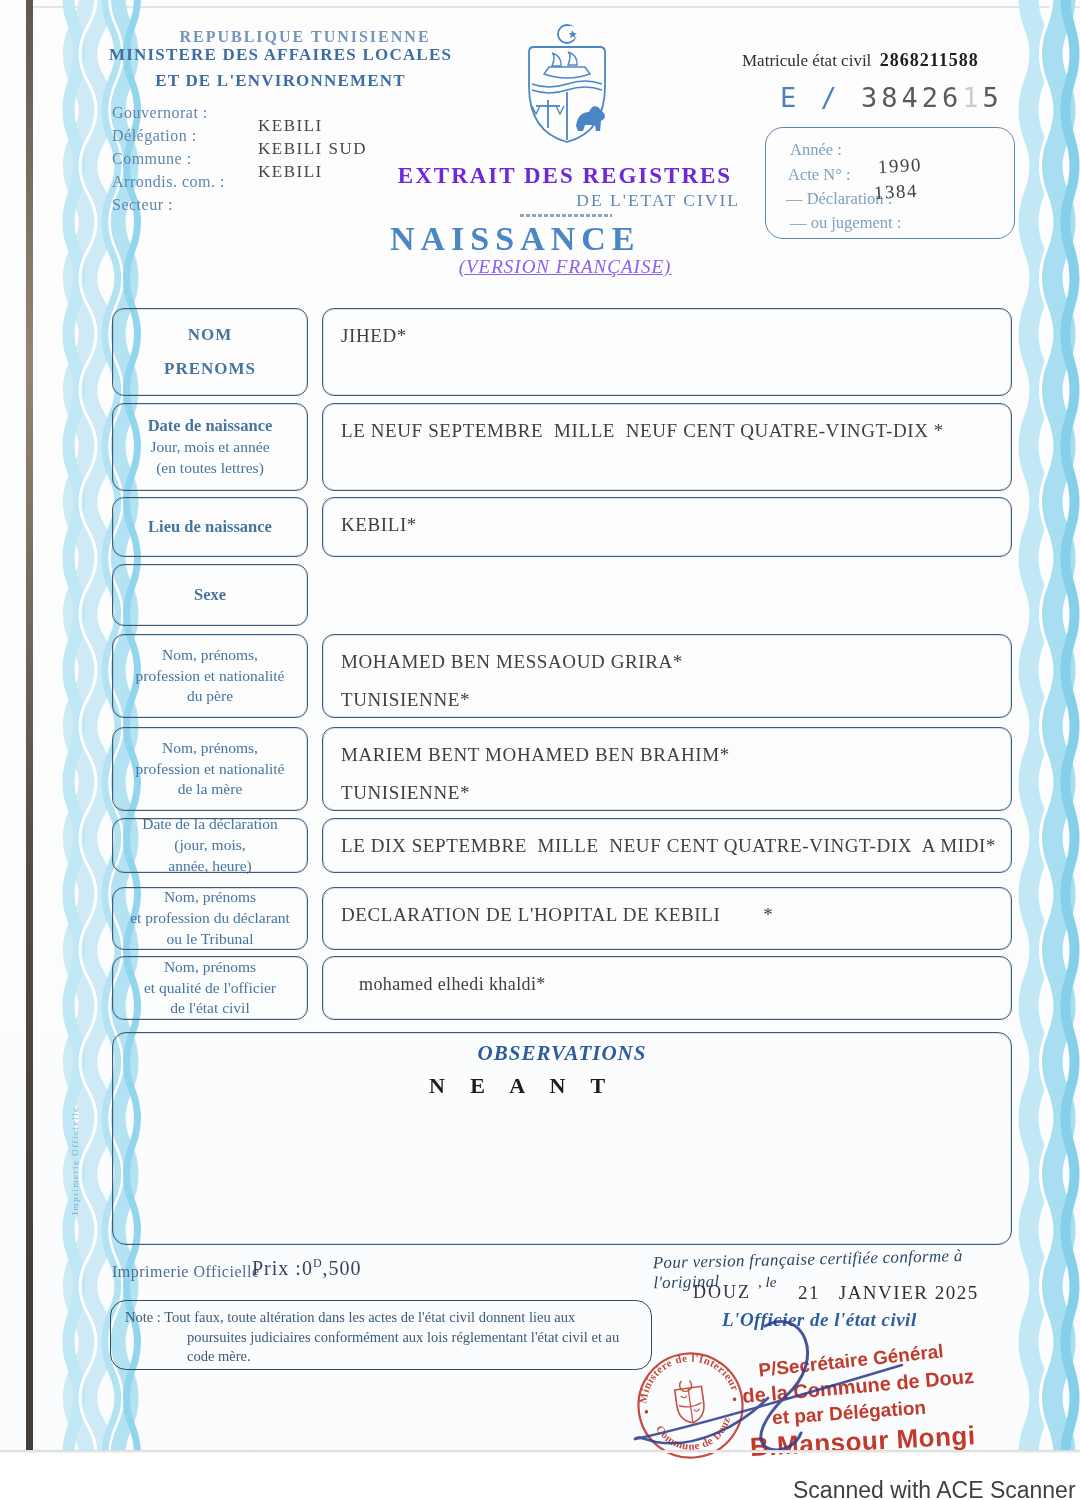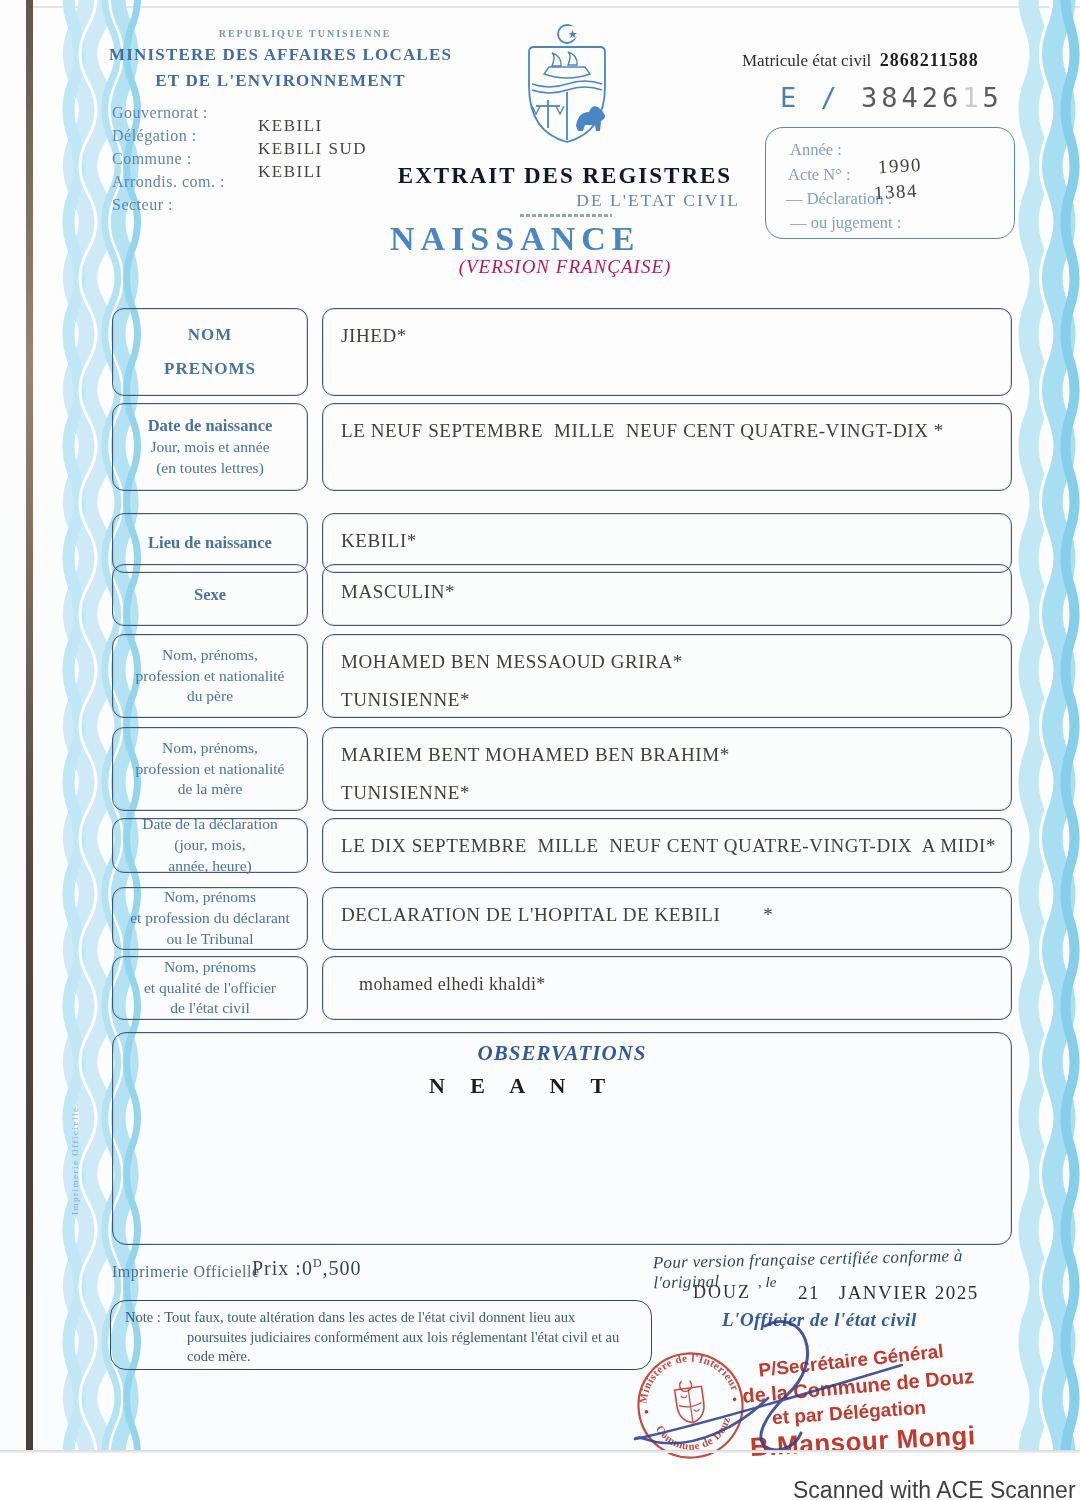--- a/index.html
+++ b/index.html
@@ -10,21 +10,21 @@
   .left-dark-edge { position:absolute; left:26px; top:0; width:7px; height:1452px;
       background:linear-gradient(180deg,#3a2d20,#7a6652 25%,#2a1d12 60%,#17100a 90%); opacity:.8; }
   .bottom-edge { position:absolute; left:0; right:0; top:1450px; height:3px; background:linear-gradient(#d6d6d6,#f5f5f5); }
 
   svg.waves { position:absolute; top:0; }
   svg.waves.left { left:30px; }
   svg.waves.right { left:1008px; }
 
   
   .republic { position:absolute; left:170px; top:28px; width:270px; text-align:center;
-      font-size:10px; letter-spacing:2px; color:#7396ba; font-weight:bold; }
+      font-size:16px; letter-spacing:2px; color:#7396ba; font-weight:bold; }
   .ministry1 { position:absolute; left:108px; top:45px; width:345px; text-align:center;
       font-size:17px; letter-spacing:1.2px; color:#3e6ca3; font-weight:bold; }
   .ministry2 { position:absolute; left:108px; top:71px; width:345px; text-align:center;
       font-size:17px; letter-spacing:1.2px; color:#3e6ca3; font-weight:bold; }
   .admin-label { position:absolute; left:112px; font-size:16px; color:#5d86ad; letter-spacing:.5px; }
   .admin-value { position:absolute; left:258px; font-size:17px; color:#474740; letter-spacing:1.5px; }
 
   .matricule { position:absolute; left:742px; top:50px; font-size:17px; color:#2e2e2e; }
   .matricule b { font-size:18px; letter-spacing:1px; color:#1d1d1d; }
   .serial { position:absolute; left:780px; top:82px; font-family:"DejaVu Sans Mono", monospace; font-size:27px; color:#5a5a5a; letter-spacing:4px; }
@@ -32,33 +32,33 @@
   .serial .faint { opacity:.3; }
 
   .acte-box { position:absolute; left:765px; top:127px; width:250px; height:112px;
       border:1.8px solid #5e86ab; border-radius:18px; }
   .acte-box .lbl { position:absolute; font-size:16.5px; color:#7fa0c2;text-align:center; }
   .acte-box .typed { position:absolute; font-size:19px; color:#44443d; letter-spacing:1.5px; transform:rotate(-3deg); }
 
   .emblem { position:absolute; left:508px; top:22px; }
 
   .title1 { position:absolute; left:390px; top:163px; width:350px; text-align:center;
-      font-size:23px; font-weight:bold; letter-spacing:2px; color:#0f172a; }
+      font-size:23px; font-weight:bold; letter-spacing:2px; color:#6d28d9; }
   .title2 { position:absolute; left:390px; top:190px; width:350px; text-align:right;
       font-size:17.5px; letter-spacing:2px; color:#5e89b5; }
   .title-underline { position:absolute; left:520px; top:214px; width:92px; height:3px;
       background:repeating-linear-gradient(90deg,#8fa6b8 0 4px,transparent 4px 6px); }
   .doc-type { position:absolute; left:390px; top:220px; width:350px; 
       font-size:34px; font-weight:bold; letter-spacing:6px; color:#4a86c2; }
   .doc-subtitle { position:absolute; left:390px; top:256px; width:350px; text-align:center;
-      font-size:19px; font-style:italic; color:#be185d; letter-spacing:1px; }
+      font-size:19px; font-style:italic; color:#8b5cf6; letter-spacing:1px;text-decoration:underline; }
 
   
   .row { position:absolute; left:112px; right:68px;padding-left:31px; }
-  .row0{top:308px;height:88px;} .row1{top:403px;height:88px;} .row2{top:497px;height:60px;margin-top:16px;}
+  .row0{top:308px;height:88px;} .row1{top:403px;height:88px;} .row2{top:497px;height:60px;}
   .row3{top:564px;height:62px;} .row4{top:634px;height:84px;} .row5{top:727px;height:84px;}
   .row6{top:818px;height:55px;} .row7{top:887px;height:63px;} .row8{top:956px;height:64px;}
   .label-box { position:absolute; left:0; top:0; bottom:0; width:196px;
       border:1.6px solid #3d5b79; border-radius:12px; box-shadow:inset 0 0 0 1px rgba(61,91,121,.18);
       display:flex; flex-direction:column; justify-content:center; align-items:center; padding:2px 4px; }
   .value-box { position:absolute; left:210px; right:0; top:0; bottom:0;
       border:1.6px solid #3d5b79; border-radius:12px; box-shadow:inset 0 0 0 1px rgba(61,91,121,.18);
       padding:8px 0 0 18px; overflow:hidden; }
   .label-line { font-size:15.5px; color:#47749e; line-height:1.35; text-align:center; }
   .row0 .label-line { font-weight:bold; font-size:17px; letter-spacing:1px; line-height:2; }
@@ -209,23 +209,20 @@
         <div class="label-box">
           <div class="label-line">Lieu de naissance</div>
         </div>
         <div class="value-box">
           <div class="value-line">KEBILI*</div>
         </div>
       </div>
       <div class="row row3">
         <div class="label-box">
           <div class="label-line">Sexe</div>
-        </div>
-        <div class="value-box">
-          <div class="value-line">MASCULIN*</div>
         </div>
       </div>
       <div class="row row4">
         <div class="label-box">
           <div class="label-line">Nom, prénoms,</div>
           <div class="label-line">profession et nationalité</div>
           <div class="label-line">du père</div>
         </div>
         <div class="value-box">
           <div class="value-line">MOHAMED BEN MESSAOUD GRIRA*</div>

